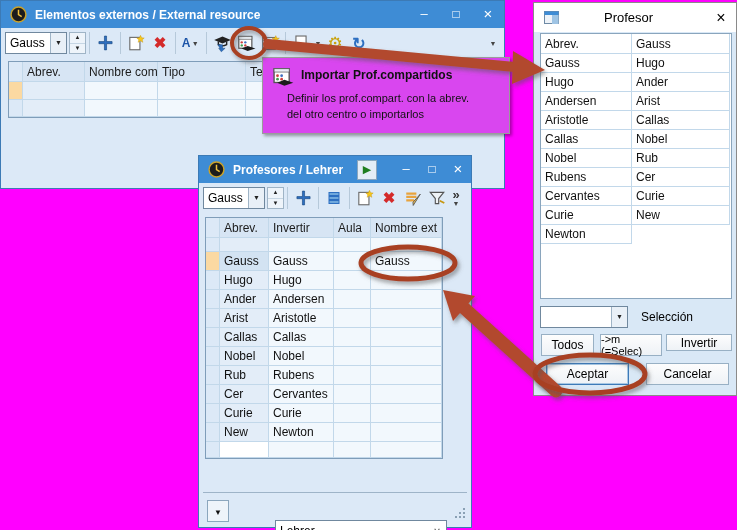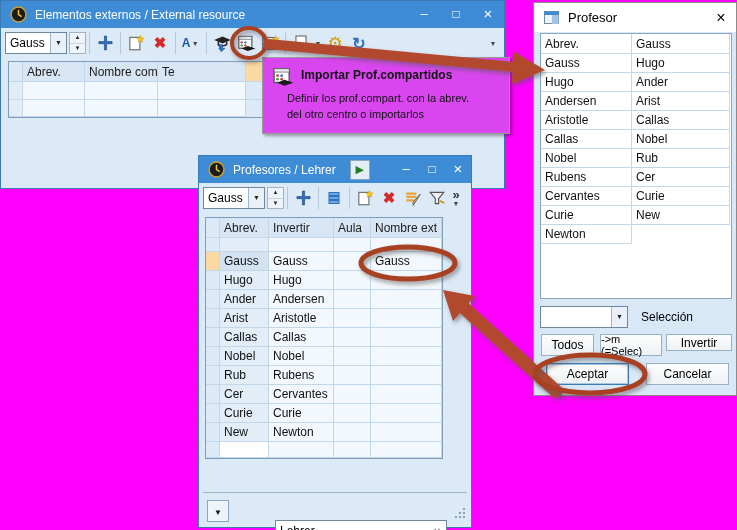--- a/index.html
+++ b/index.html
@@ -5,21 +5,21 @@
   * { margin:0; padding:0; box-sizing:border-box; }
   html,body { width:737px; height:530px; }
   body { font-family:"Liberation Sans", sans-serif; }
   #canvas { position:relative; width:737px; height:530px; background:#ff00ff; overflow:hidden; }
   .abs { position:absolute; }
 
   
   .win { position:absolute; background:#dce9f7; border:1px solid #3c7ab5; }
   .titlebar { position:absolute; left:0; top:0; right:0; height:27px; background:#3e8cd5;
               display:flex; align-items:center; color:#fff; }
-  .titlebar .title { font-size:12px; font-weight:normal; margin-left:8px; white-space:nowrap; }
+  .titlebar .title { font-size:12px; font-weight:bold; margin-left:8px; white-space:nowrap; }
   .appicon { width:17px; height:17px; margin-left:9px; flex:0 0 auto; }
   .winctrl { margin-left:auto; display:flex; height:27px; }
   .winbtn { width:32px; height:27px; line-height:26px; text-align:center; color:#fff; font-size:13px; cursor:default; }
   .toolbar { position:absolute; left:0; top:27px; right:0; height:30px; display:flex; align-items:center; padding:0 4px; }
   .combo { display:flex; height:22px; background:#fff; border:1px solid #70889e; }
   .combo .val { font-size:12px; padding:3px 3px 0 4px; background:#fff; }
   .combo .drop { width:16px; background:#e9f0f7; border-left:1px solid #9fb4c6; text-align:center; font-size:7px; line-height:20px; color:#222; }
   .spinner { display:flex; flex-direction:column; width:17px; height:22px; margin-left:2px; border:1px solid #9fb4c6; }
   .spinbtn { flex:1; background:#eef4fa; font-size:6px; line-height:9px; text-align:center; color:#222; border-bottom:1px solid #c6d6e4;}
   .spinbtn:last-child { border-bottom:none; }
@@ -40,21 +40,21 @@
   .c-new { background:#ffffff; }
 
   
   #tooltip { position:absolute; left:262px; top:57px; width:248px; height:77px; background:#d946ef;
              border:1px solid #9b9b9b; box-shadow:2px 2px 3px rgba(0,0,0,.35); z-index:30; }
   #tooltip .tt-title { position:absolute; left:38px; top:10px; font-size:12px; font-weight:bold; color:#111; }
   #tooltip .tt-line { position:absolute; left:24px; font-size:11px; color:#111; }
 
   
   #dlg { position:absolute; left:533px; top:2px; width:204px; height:394px; background:#d9e8f6; border:1px solid #8a8a8a; }
-  #dlg .dtitle { position:absolute; left:0; top:0; right:0; height:29px; background:#fff; display:flex; align-items:center; }
+  #dlg .dtitle { position:absolute; left:0; top:0; right:0; height:29px; background:#fff; display:flex; align-items:center;gap:36px; }
   #dlg .dtitle .title { font-size:13px; color:#000; margin-left:9px; }
   #dlg .dclose { margin-left:auto; width:30px; text-align:center; font-size:16px; color:#000; }
   .btn { position:absolute; background:linear-gradient(#fdfdfd,#eef2f6); border:1px solid #98b0c4; font-size:12px; color:#000;
          display:flex; align-items:center; justify-content:center; }
   .btn.default { border:1px solid #3d7ab8; box-shadow:inset 0 0 0 1px #a8c8e4; }
 
   
   .footline { position:absolute; left:4px; right:4px; height:1px; background:#9eb4c8; }
   .gripdots { position:absolute; width:10px; height:10px; }
   .gripdots i { position:absolute; width:2px; height:2px; background:#8aa0b4; }
@@ -153,20 +153,21 @@
       <div class="tbtn">
         <span class="glyph" style="color:#2d6fc1;font-weight:bold;font-size:16px">↻</span>
       </div>
       <span class="tinydrop" style="margin-left:auto;margin-right:2px">▼</span>
     </div>
 
     <div class="grid" style="left:7px;top:60px;grid-template-columns:14px 62px 73px 88px 118px;grid-template-rows:20px 18px 17px;">
       <div class="cell hcell mark"></div>
       <div class="cell hcell">Abrev.</div>
       <div class="cell hcell">Nombre comp</div>
+      <div class="cell hcell">Tipo</div>
       <div class="cell hcell">Te</div>
 
       <div class="cell mark sel"></div>
       <div class="cell c-ab"></div>
       <div class="cell c-bd"></div>
       <div class="cell c-bd"></div>
       <div class="cell c-bd"></div>
 
       <div class="cell mark"></div>
       <div class="cell c-ab"></div>

